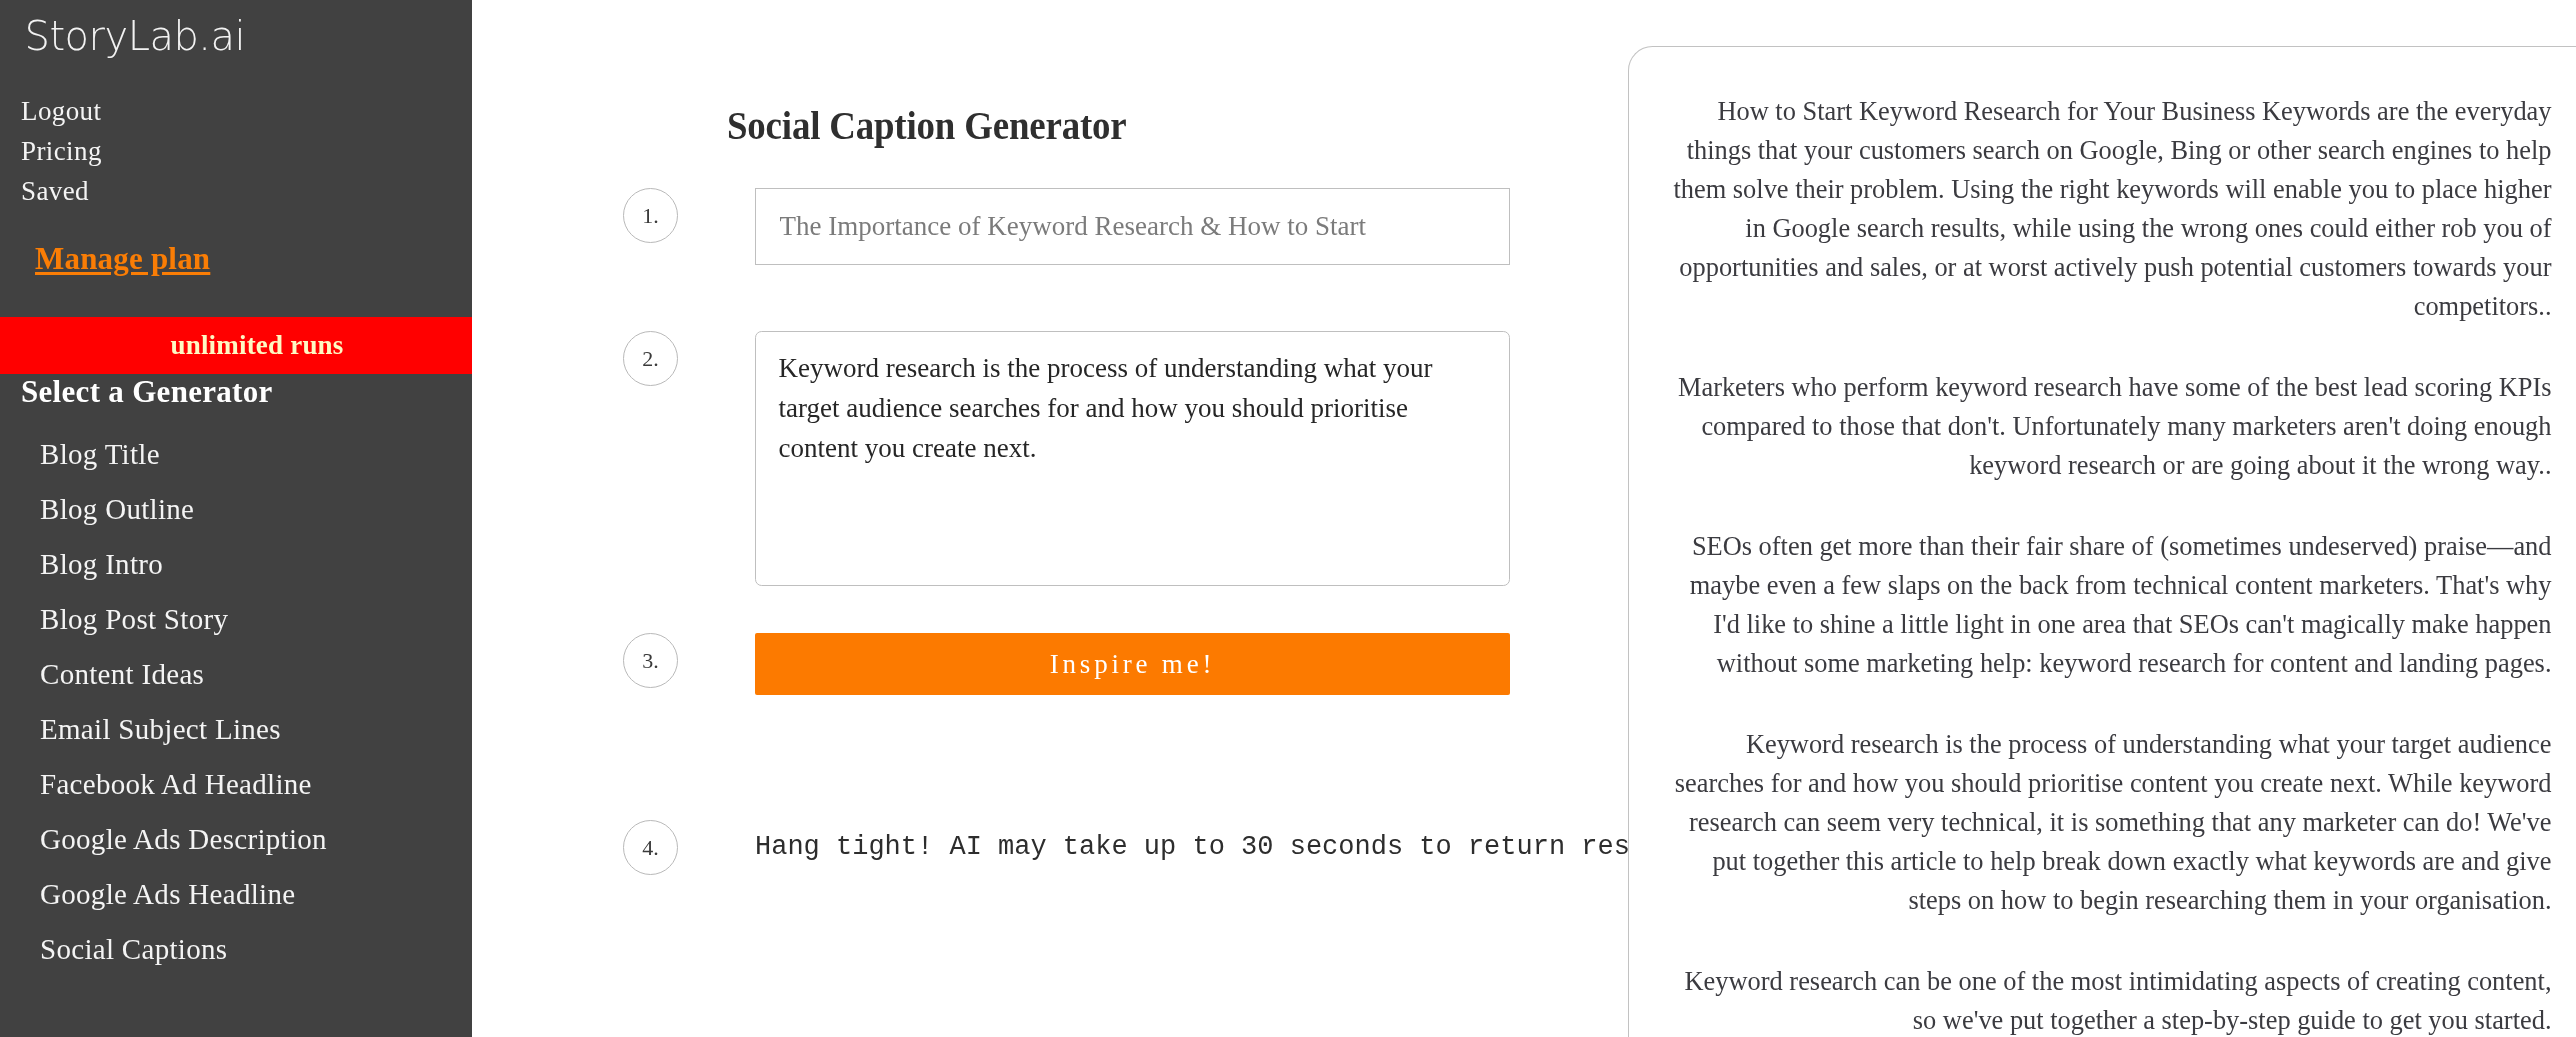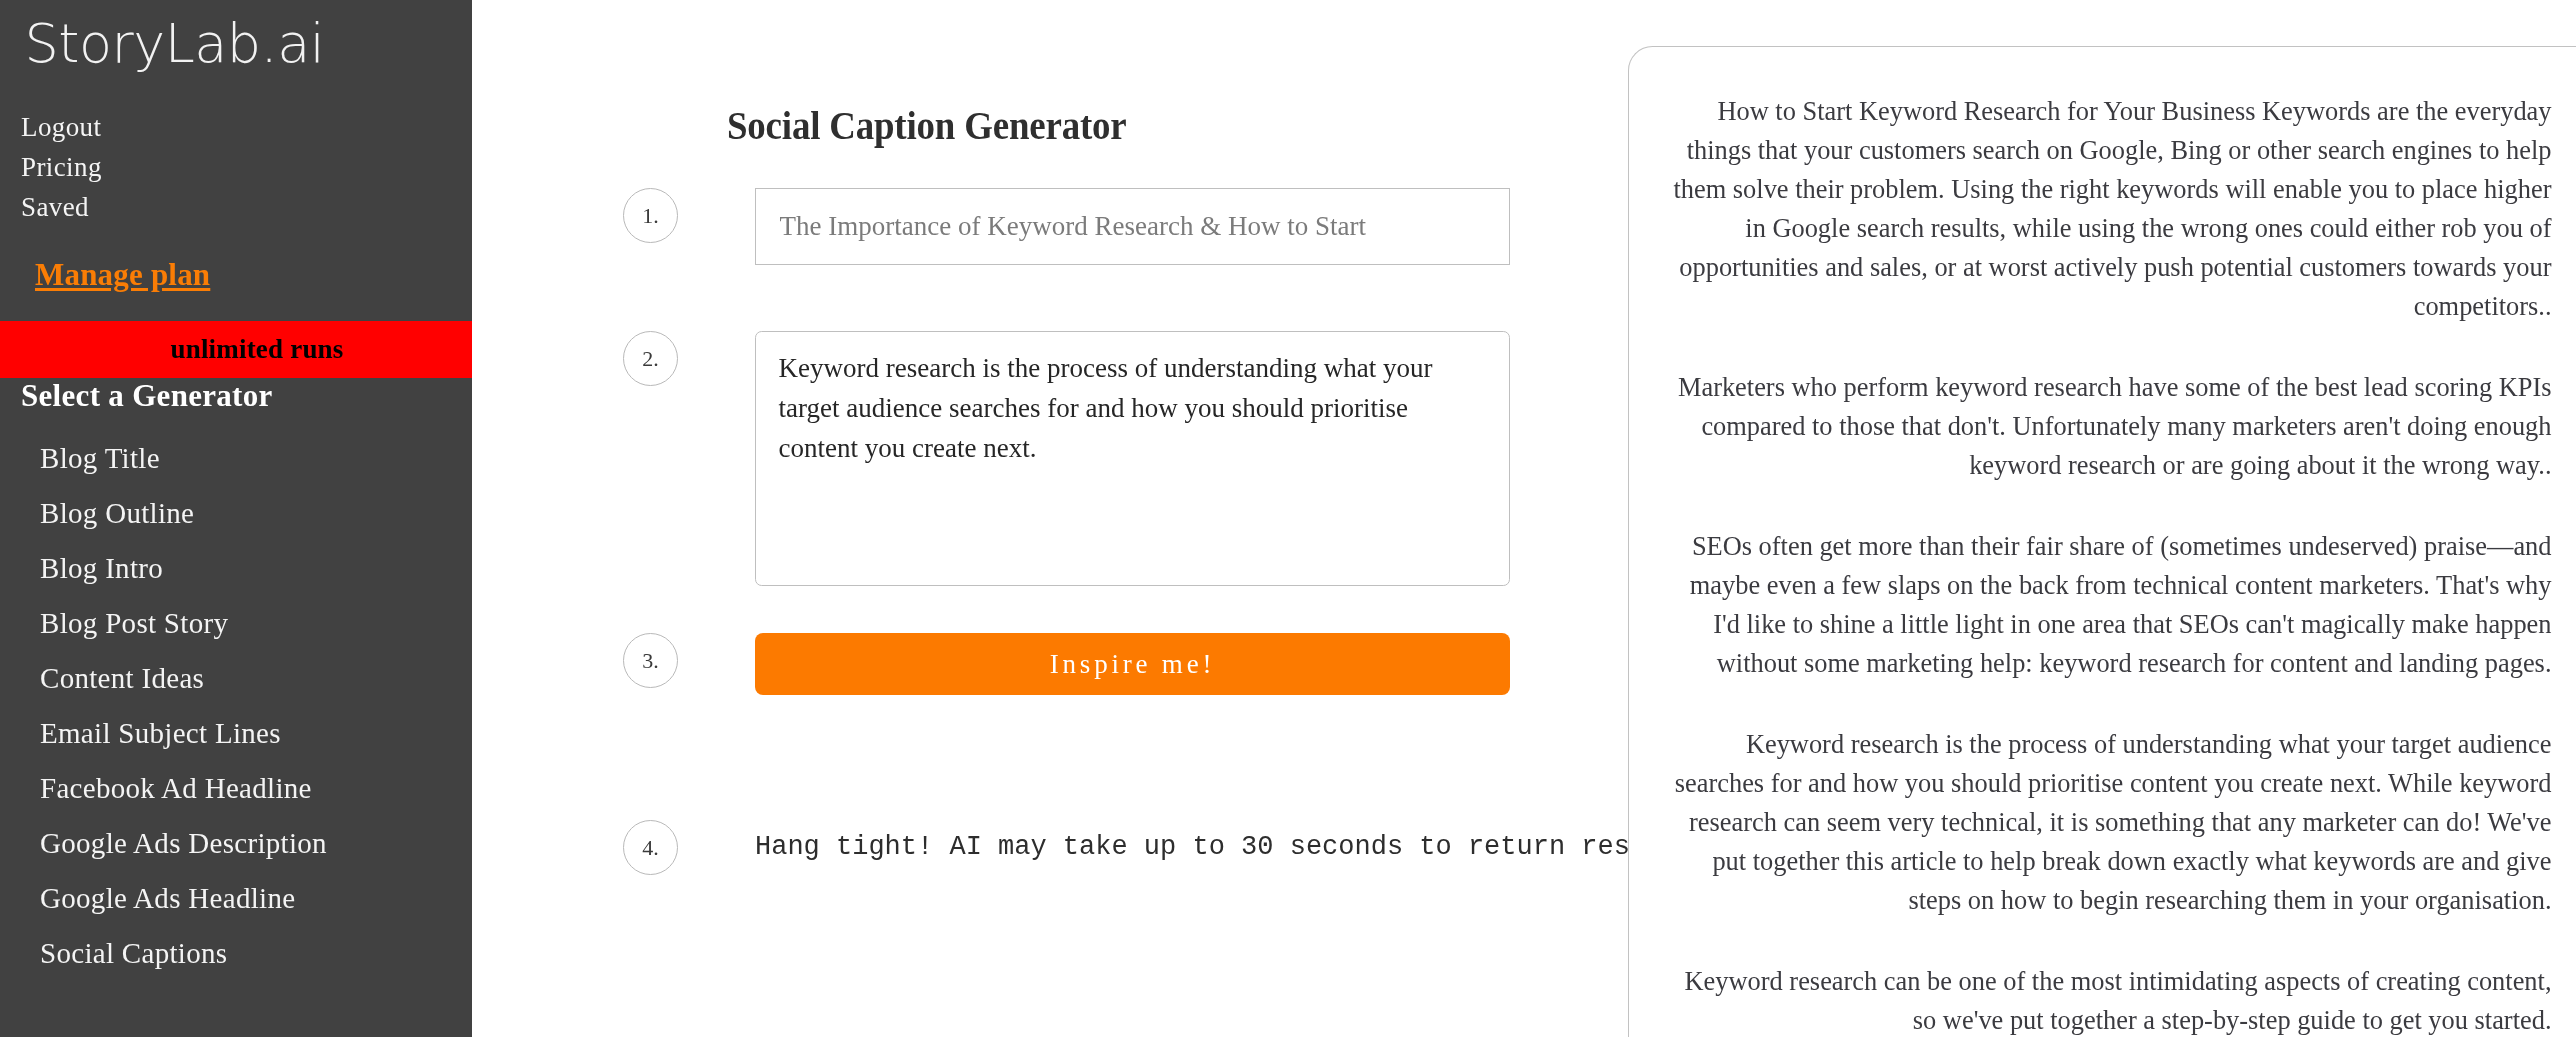--- a/index.html
+++ b/index.html
@@ -25,21 +25,21 @@
     min-width: 472px;
     height: 1038px;
     background: #414141;
     color: #ffffff;
     position: relative;
     overflow: hidden;
   }
   .brand {
     padding: 13.2px 0 0 24.5px;
     font-family: "DejaVu Sans", "Liberation Sans", sans-serif;
-    font-size: 54px;
+    font-size: 40px;
     font-weight: 300;
     letter-spacing: -0.5px;
     color: #f2f2f2;
     line-height: 1.15;
     white-space: nowrap;
   }
   .nav-top {
     margin-top: 32px;
     padding-left: 21px;
   }
@@ -60,28 +60,28 @@
     color: #fa7d05;
     font-size: 31px;
     text-decoration: underline;
     text-underline-offset: 2.8px;
     font-weight: 600;
     letter-spacing: 0.2px;
     cursor: pointer;
     font-family: "Liberation Serif", "DejaVu Serif", serif;
   }
   .runs-banner {
-    margin-top: 28px;
+    margin-top: 40px;
     width: 514px;
     height: 57px;
     background: #ff0000;
     display: flex;
     align-items: center;
     justify-content: center;
-    color: #000000;
+    color: #fef9c3;
     font-size: 27px;
     font-weight: 700;
     letter-spacing: 0.2px;
     font-family: "Liberation Serif", "DejaVu Serif", serif;
   }
   .gen-heading {
     padding-left: 21px;
     font-size: 31px;
     font-weight: 700;
     color: #ffffff;
@@ -174,21 +174,21 @@
     outline: none;
     overflow: hidden;
   }
 
   .inspire-btn {
     width: 755px;
     height: 62px;
     margin-left: 77px;
     background: #fc7a00;
     border: none;
-    border-radius: 8px;
+    border-radius: 2px;
     color: #ffffff;
     font-size: 27px;
     letter-spacing: 3.8px;
     font-family: "Liberation Serif", "DejaVu Serif", serif;
     cursor: pointer;
     display: flex;
     align-items: center;
     justify-content: center;
   }
 

